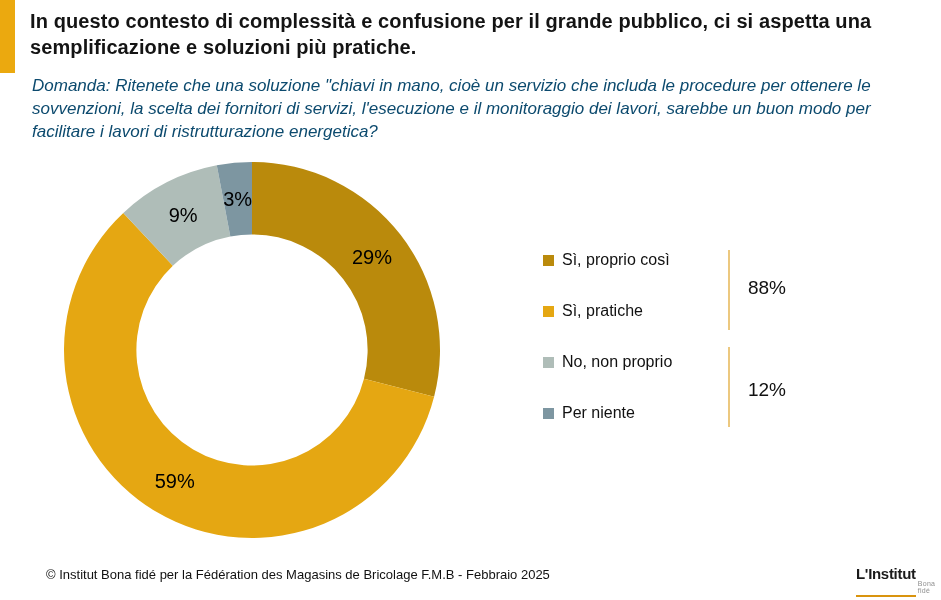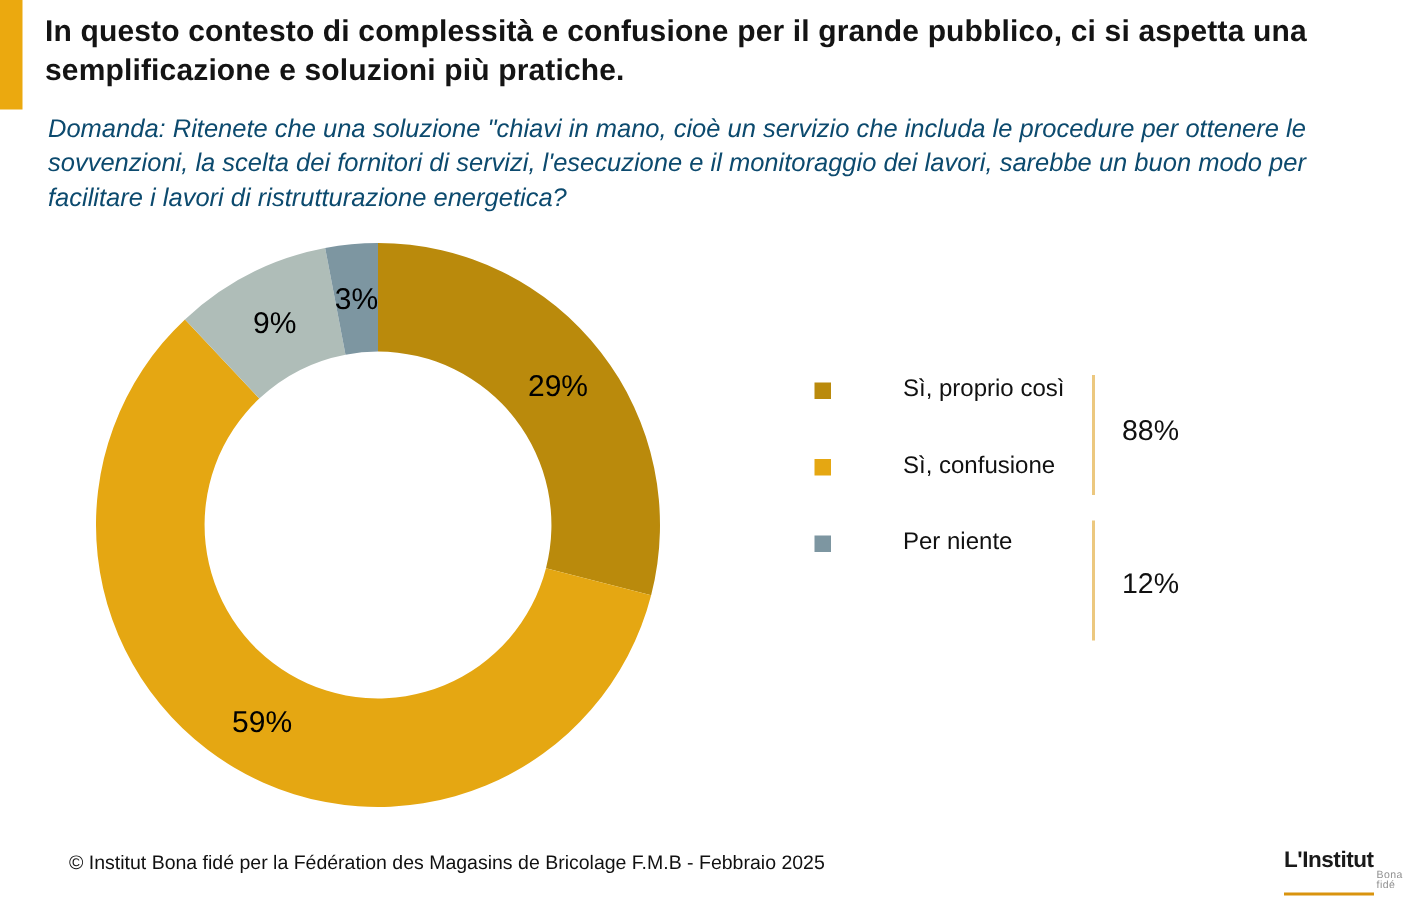--- a/index.html
+++ b/index.html
@@ -48,21 +48,20 @@
   }
   .legend {
     position: absolute;
     left: 543px; top: 251px;
   }
   .legend-row {
     display: flex;
     align-items: center;
     height: 18px;
     margin-bottom: 33px;
-    gap: 40px;
   }
   .legend-swatch {
     width: 11px; height: 11px;
     margin-right: 8px;
     flex: 0 0 auto;
   }
   .legend-label {
     font-size: 16px;
     color: #111111;
     white-space: nowrap;
@@ -136,21 +135,25 @@
     </svg>
 </div>
 
 <div class="legend">
   <div class="legend-row">
     <span class="legend-swatch" style="background: rgb(186, 138, 12);"></span>
     <span class="legend-label">Sì, proprio così</span>
   </div>
   <div class="legend-row">
     <span class="legend-swatch" style="background: rgb(229, 167, 18);"></span>
-    <span class="legend-label">Sì, confusione</span>
+    <span class="legend-label">Sì, pratiche</span>
+  </div>
+  <div class="legend-row">
+    <span class="legend-swatch" style="background: rgb(175, 189, 184);"></span>
+    <span class="legend-label">No, non proprio</span>
   </div>
   <div class="legend-row">
     <span class="legend-swatch" style="background: rgb(125, 150, 161);"></span>
     <span class="legend-label">Per niente</span>
   </div>
 </div>
 
 <div class="group-line first"></div>
 <div class="group-line second"></div>
 

